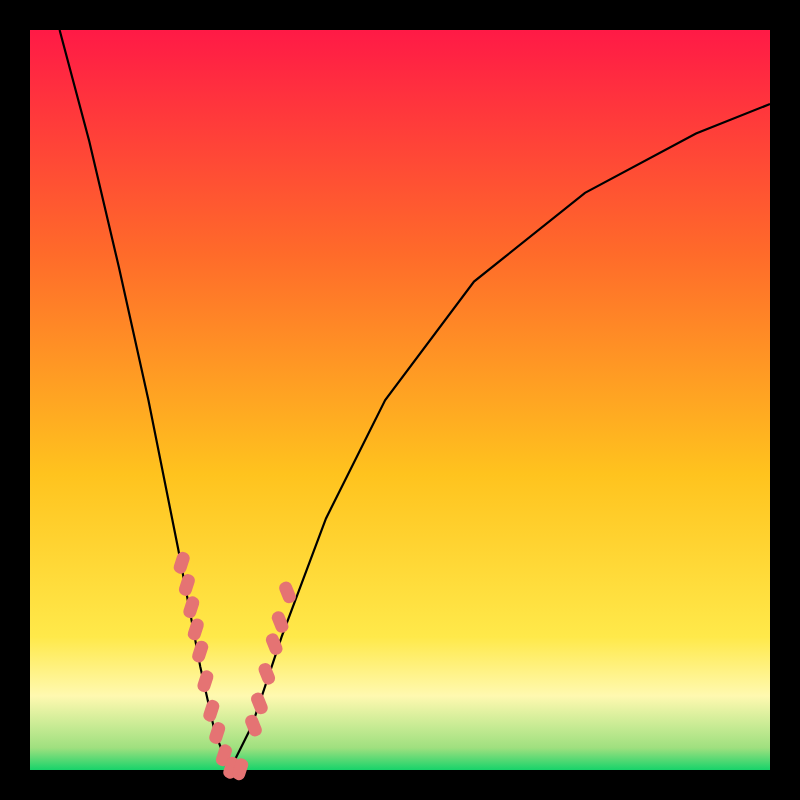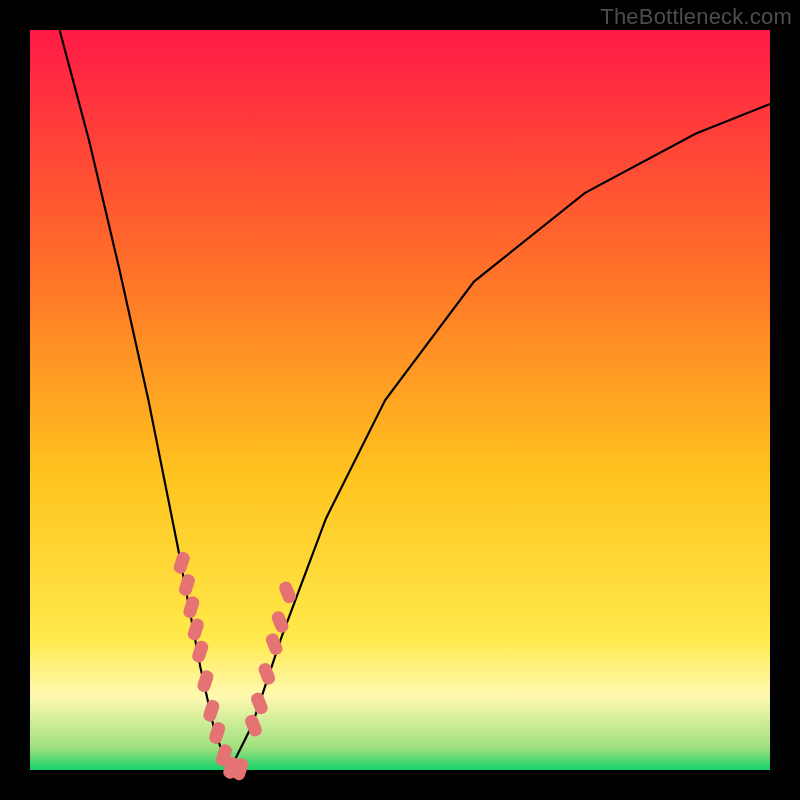--- a/index.html
+++ b/index.html
@@ -84,14 +84,13 @@
           <rect x="203.7" y="728.3" width="13" height="22" rx="6" fill="#d86a6f" transform="rotate(18 210.2 739.3)" class="marker"></rect>
           <rect x="217.0" y="684.6" width="13" height="22" rx="6" fill="#d86a6f" transform="rotate(-22 223.5 695.6)" class="marker"></rect>
           <rect x="222.9" y="662.4" width="13" height="22" rx="6" fill="#d86a6f" transform="rotate(-22 229.4 673.4)" class="marker"></rect>
           <rect x="230.3" y="632.8" width="13" height="22" rx="6" fill="#d86a6f" transform="rotate(-22 236.8 643.8)" class="marker"></rect>
           <rect x="237.7" y="603.2" width="13" height="22" rx="6" fill="#d86a6f" transform="rotate(-22 244.2 614.2)" class="marker"></rect>
           <rect x="243.6" y="581.0" width="13" height="22" rx="6" fill="#d86a6f" transform="rotate(-22 250.1 592.0)" class="marker"></rect>
           <rect x="251.0" y="551.4" width="13" height="22" rx="6" fill="#d86a6f" transform="rotate(-22 257.5 562.4)" class="marker"></rect>
         </g>
     </svg>
   </div>
-  <div class="watermark">TheBottleneck.com</div>
 </div>
 
 </body></html>

